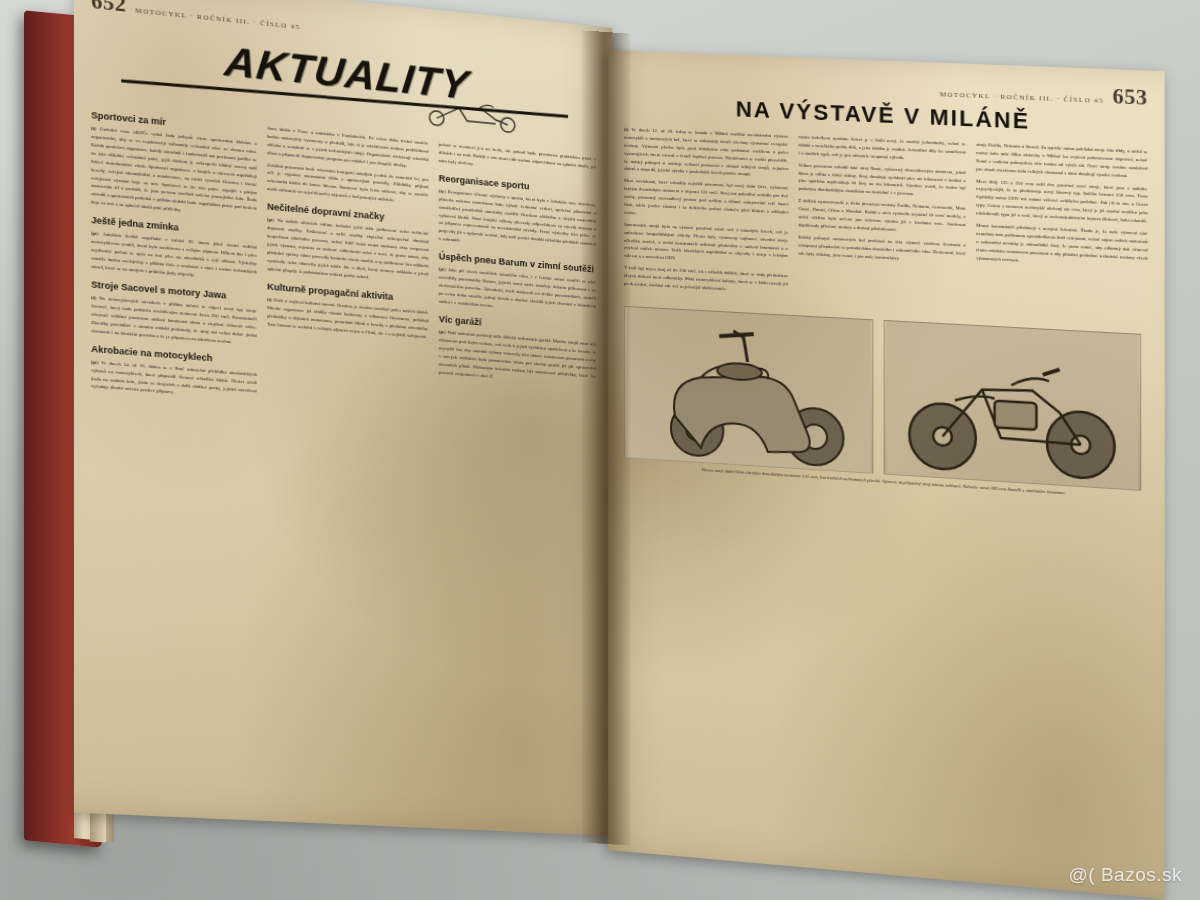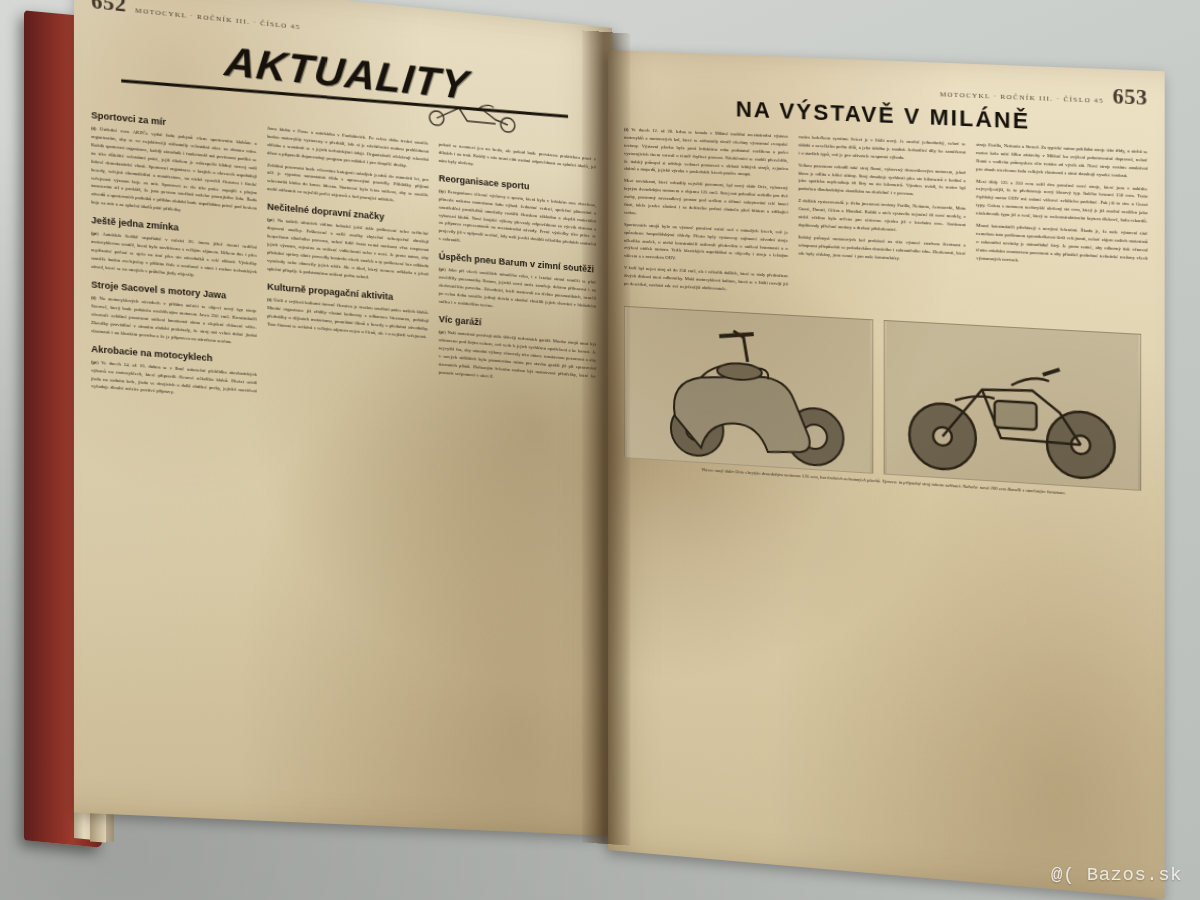--- a/index.html
+++ b/index.html
@@ -251,21 +251,21 @@
       radial-gradient(ellipse at 82% 88%, rgba(120,90,40,0.26) 0%, rgba(120,90,40,0) 45%),
       radial-gradient(ellipse at 55% 55%, rgba(255,250,225,0.18) 0%, rgba(255,250,225,0) 60%);
     mix-blend-mode: multiply;
   }
 
   
   .watermark {
     position: absolute;
     right: 18px;
     bottom: 14px;
-    font-family: Liberation Mono, monospace;
+    font-family: Liberation Sans, sans-serif;
     font-size: 19px;
     color: rgba(255,255,255,0.78);
     letter-spacing: 0.5px;
     text-shadow: 0 1px 2px rgba(0,0,0,0.25);
   }
 </style>
 </head>
 <body>
 
 <div id="root">

